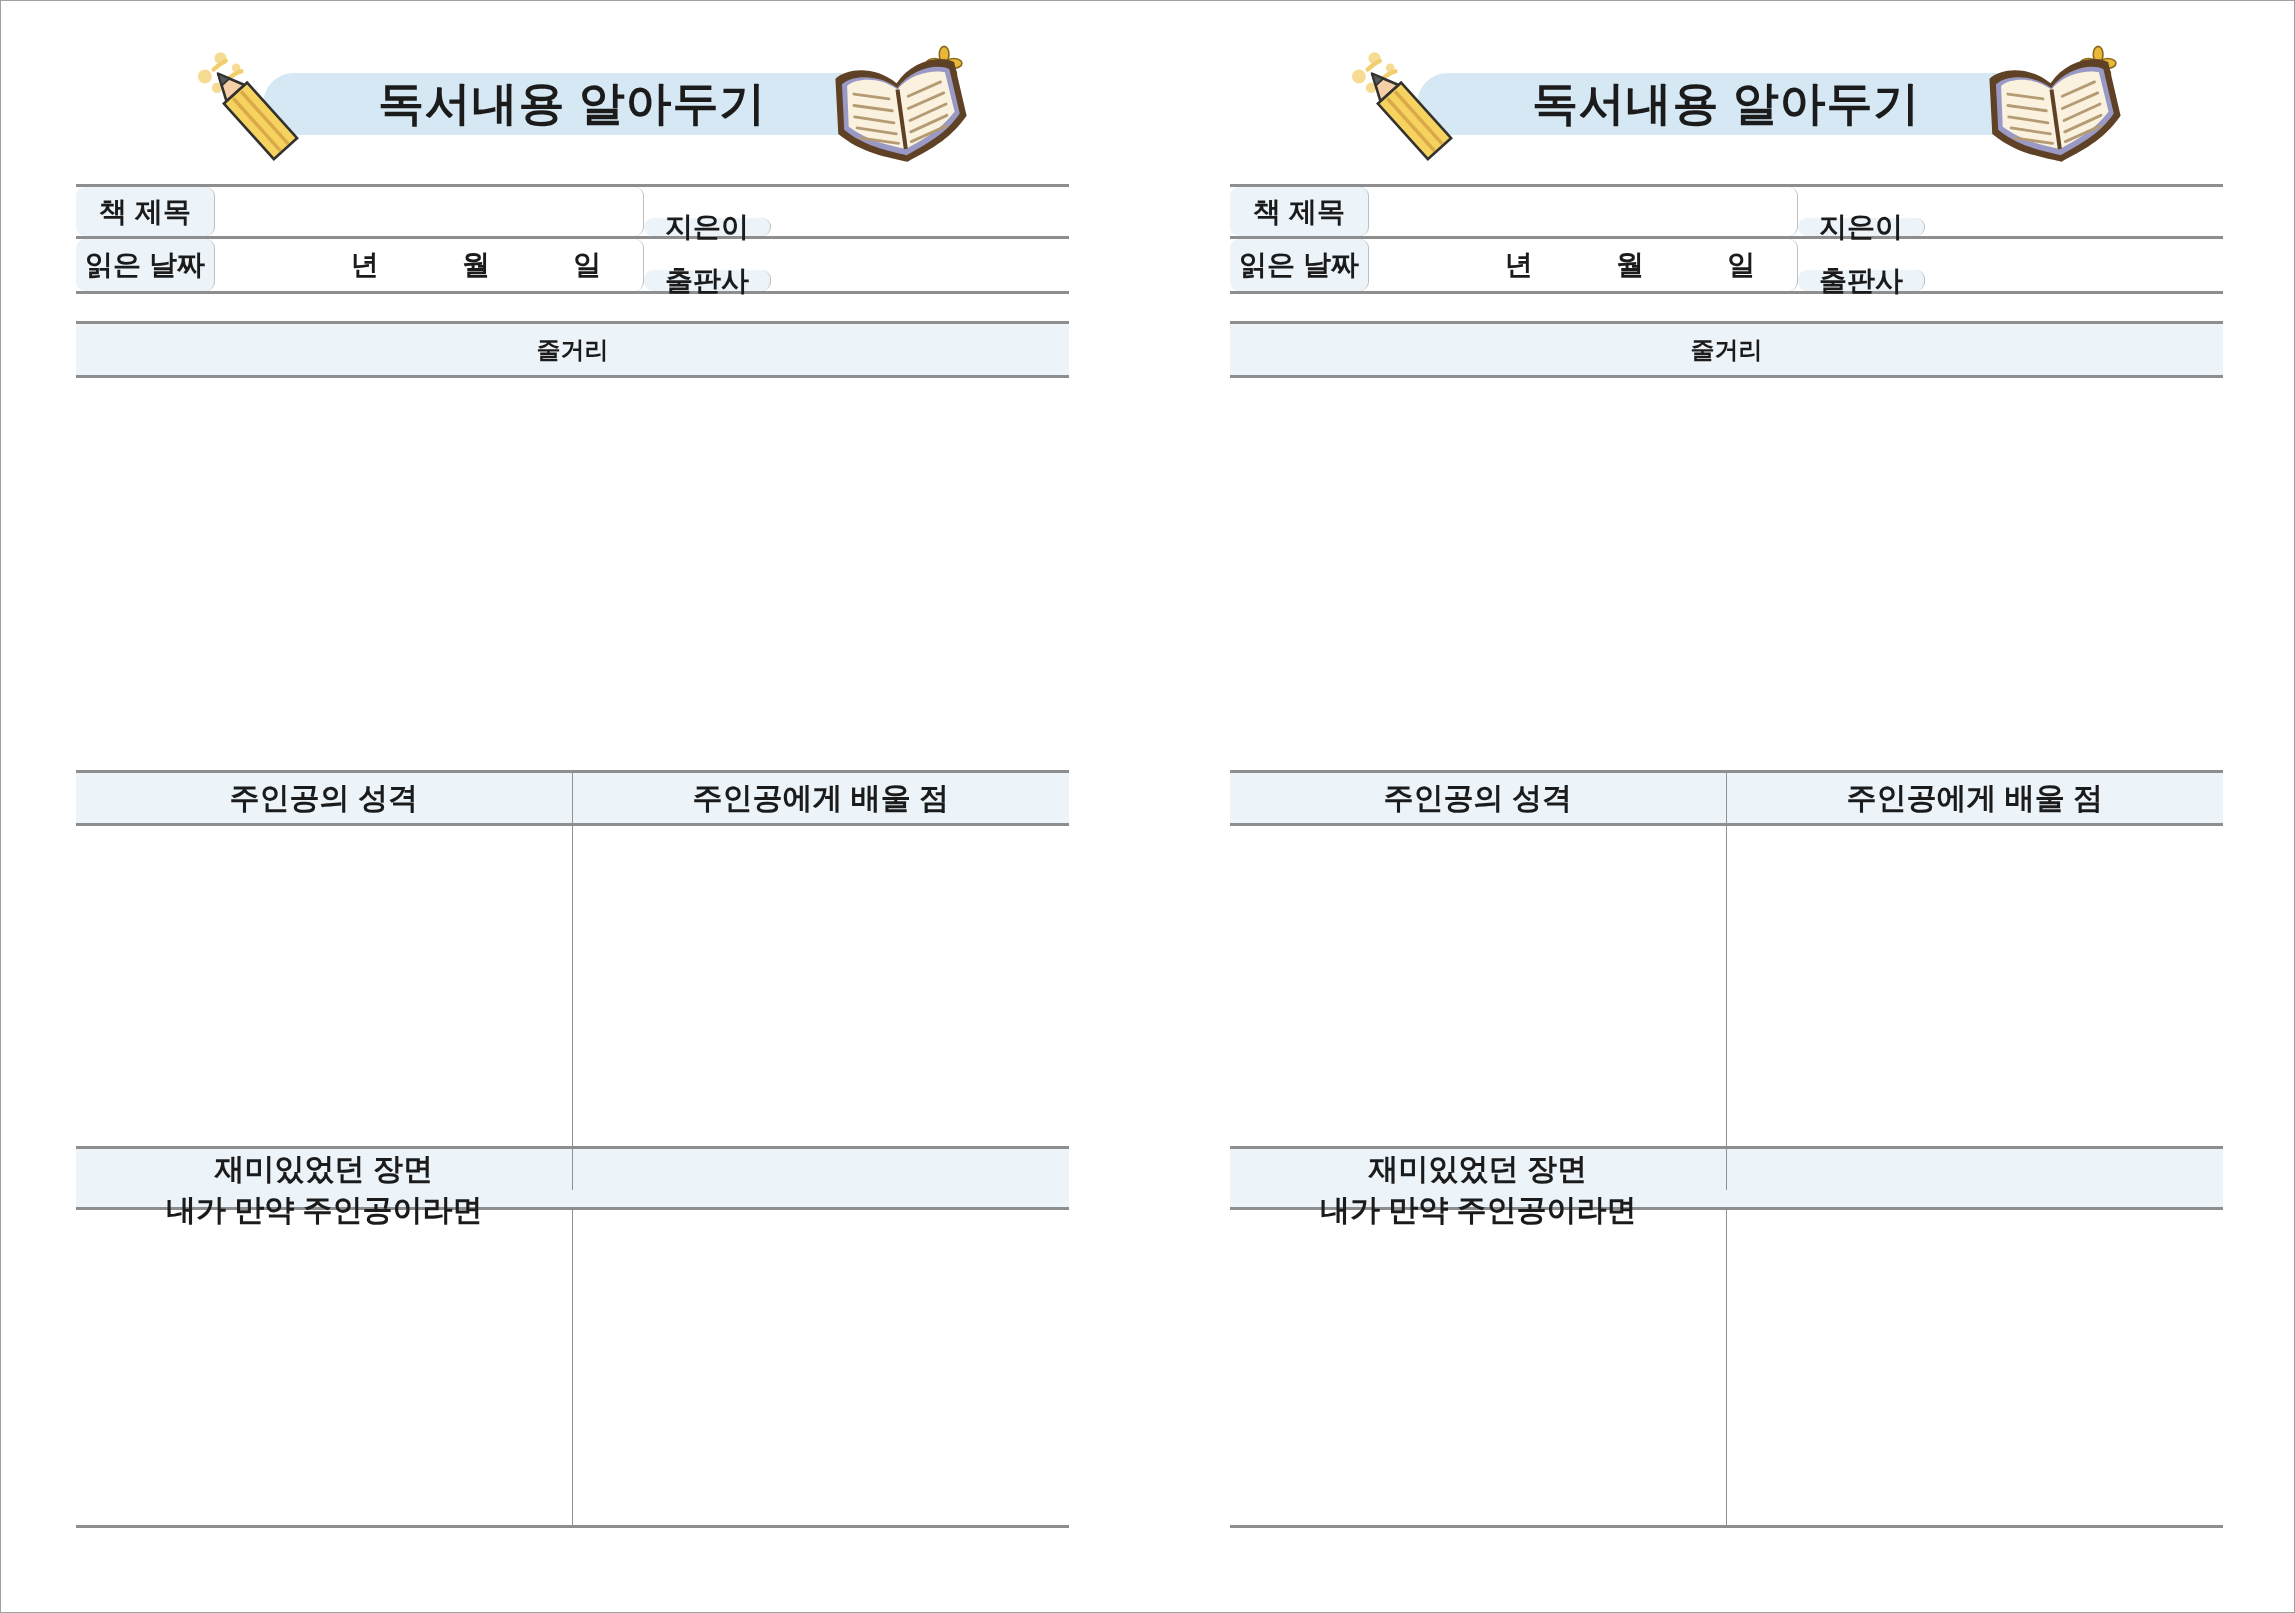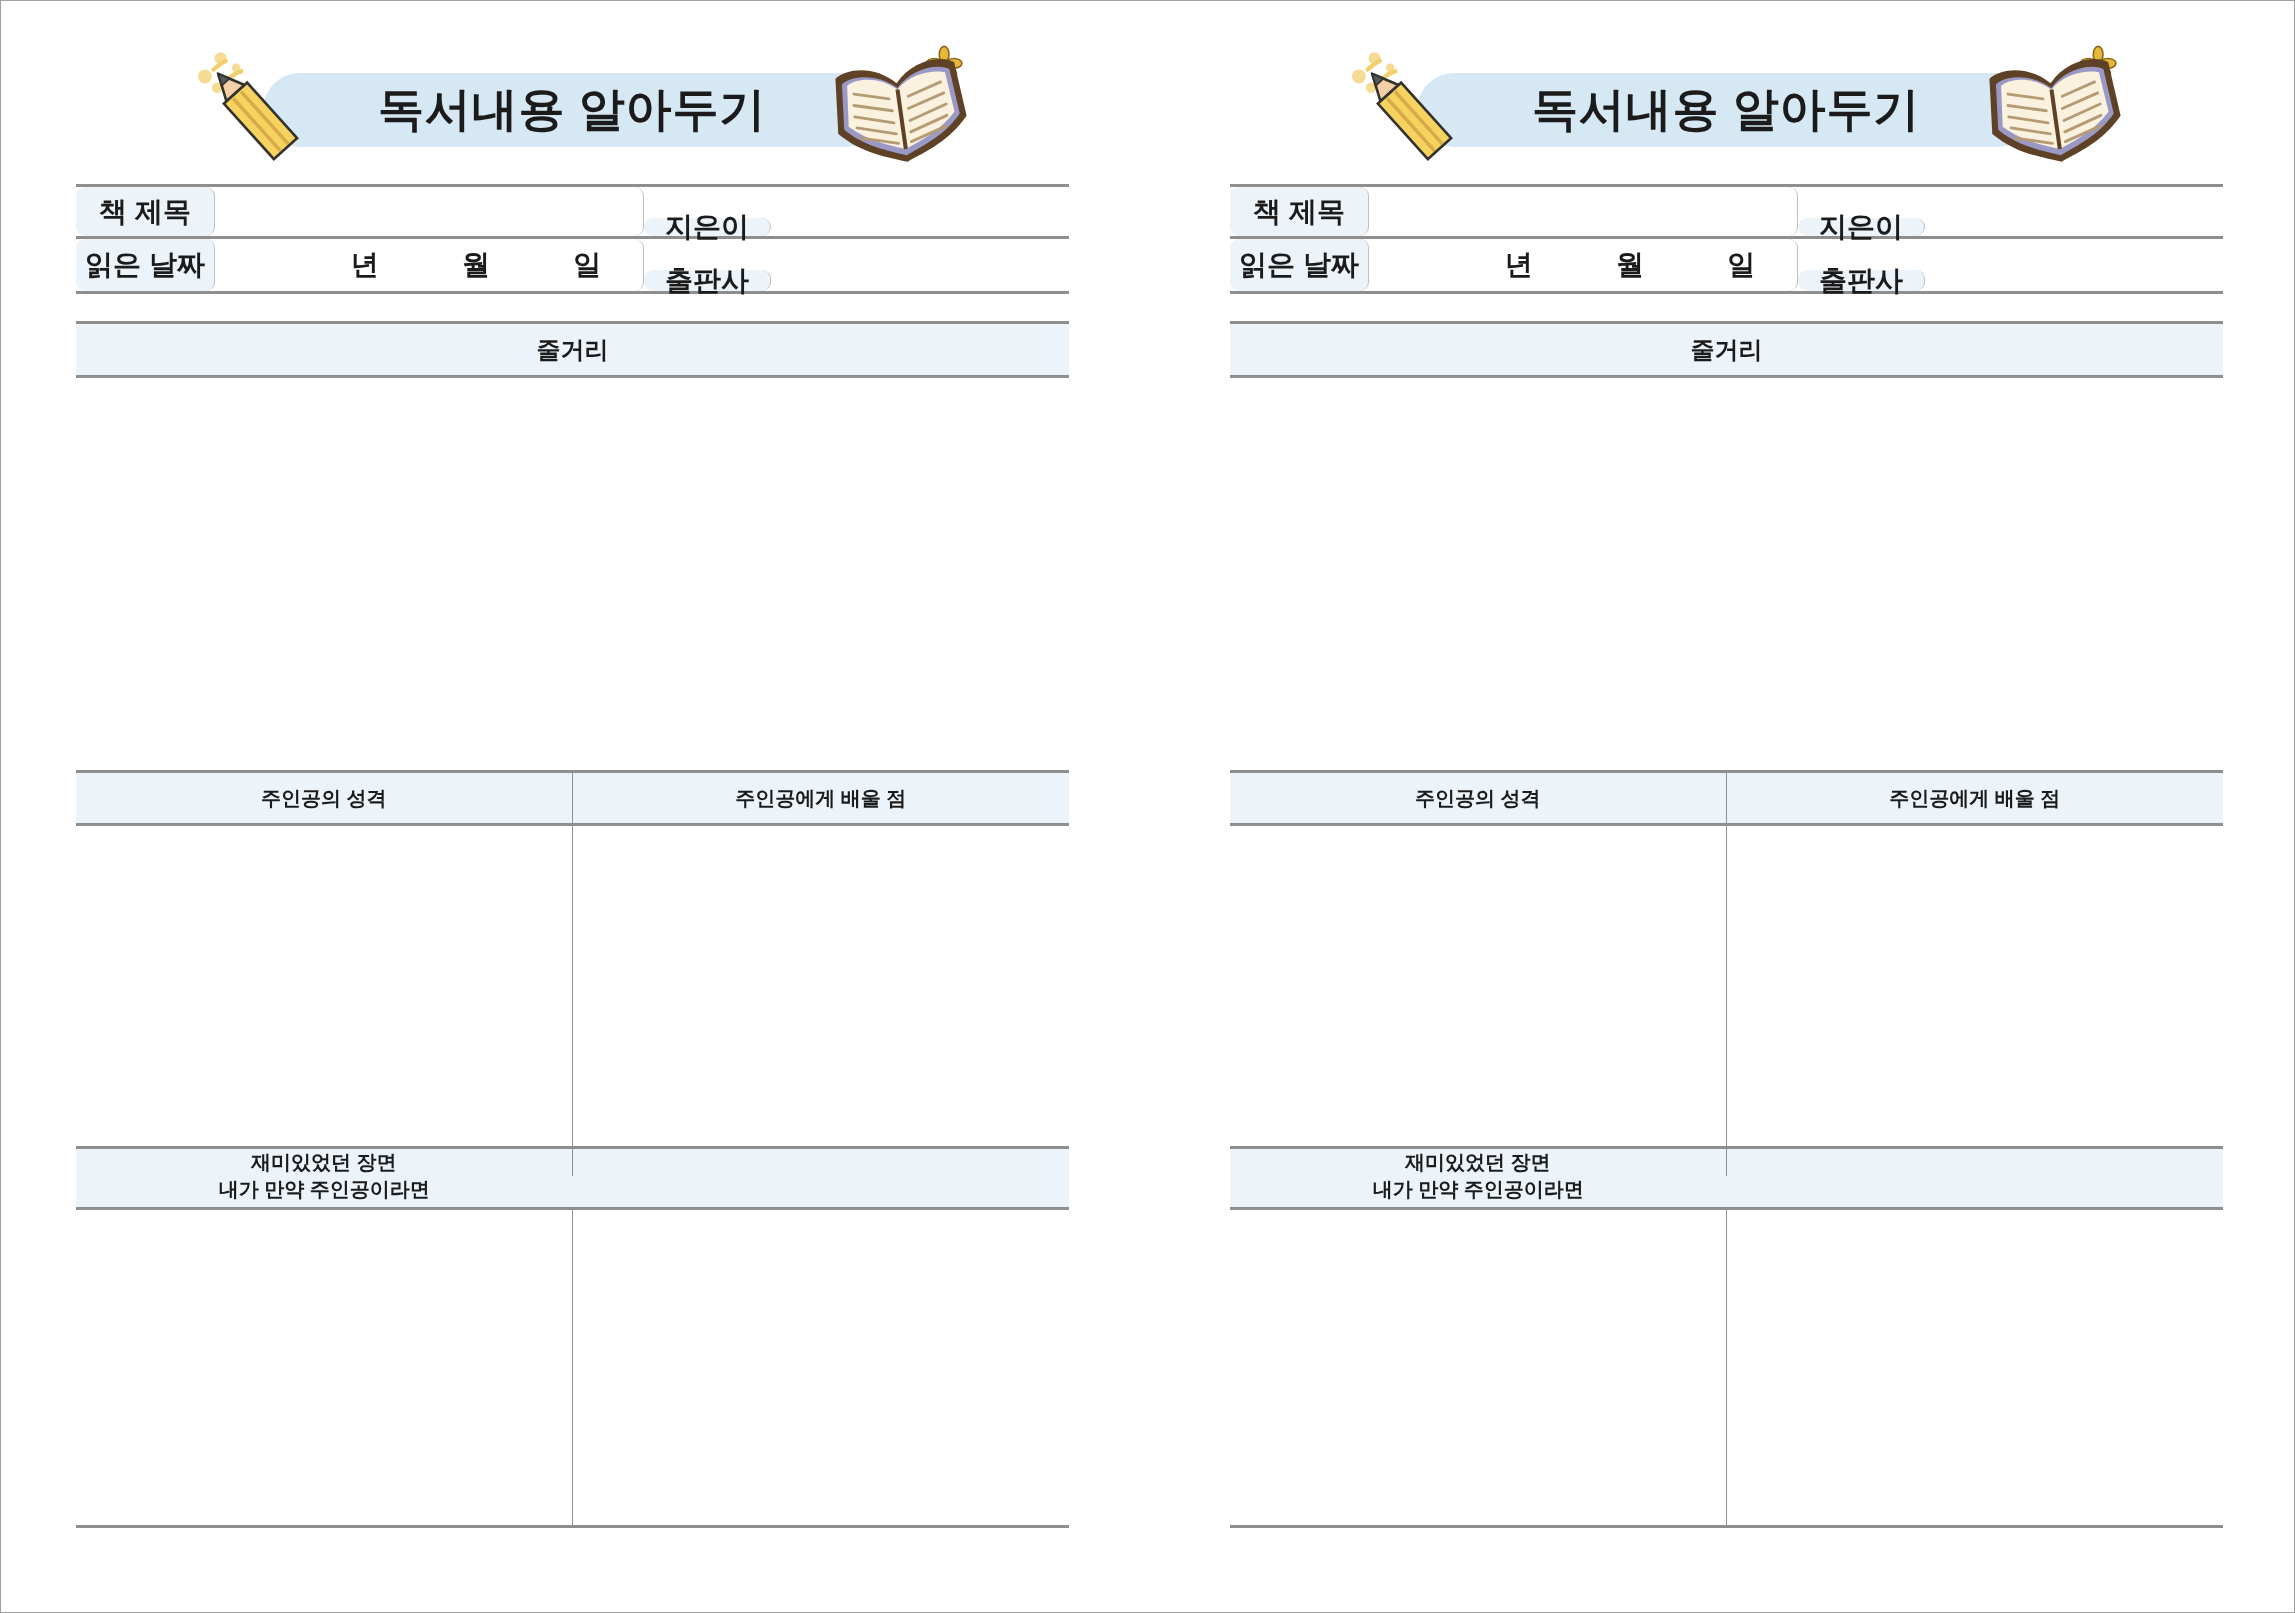--- a/index.html
+++ b/index.html
@@ -12,21 +12,21 @@
     --frame_gray:#a0a0a0;
   }
   * { box-sizing:border-box; }
   body { margin:0; background:#ffffff; font-family:"Liberation Sans", sans-serif; color:var(--text_black); }
   .canvas { position:relative; width:2295px; height:1613px; background:#ffffff; border:1.6px solid var(--frame_gray); overflow:hidden; }
   .sheet { position:absolute; top:0; width:993px; height:1613px; }
   .sheet.left  { left:75px; }
   .sheet.right { left:1229px; }
 
   
-  .banner { position:absolute; left:187px; top:72px; width:618px; height:74px; background:var(--banner_blue);
+  .banner { position:absolute; left:187px; top:72px; width:618px; height:62px; background:var(--banner_blue);
             border-radius:38px; display:flex; align-items:center; justify-content:center; z-index:1; }
   .banner .title { font-size:46px; font-weight:800; letter-spacing:0.8px; }
   .icon { position:absolute; z-index:2; }
   .icon.pencil { left:115px; top:46px;  width:139px; height:139px; }
   .icon.book   { left:745px; top:39px;  width:162px; height:139px; }
   .icon svg { width:100%; height:100%; display:block; }
 
   
   .info-table { position:absolute; left:0; top:183px; width:100%;
                 border-top:3.9px solid var(--rule_gray); border-bottom:3.9px solid var(--rule_gray); }
@@ -49,21 +49,21 @@
   .summary-bar { top:320px; }
   .summary-area { position:absolute; left:0; top:377px; width:100%; height:392px; }
 
   
   .sec { position:absolute; left:0; top:769px; width:100%; }
   .sec-head { display:flex; height:56px; background:var(--cell_fill_blue);
               border-top:3.9px solid var(--rule_gray); border-bottom:3.9px solid var(--rule_gray); }
   .sec-head.h2 { height:64px;flex-direction:column; }
   .sec-body { display:flex; height:320px; }
   .sec-body.b2 { height:318px; border-bottom:3.9px solid var(--rule_gray); }
-  .half { width:50%; display:flex; align-items:center; justify-content:center; font-size:20px; font-weight:700; }
+  .half { width:50%; display:flex; align-items:center; justify-content:center; font-size:30px; font-weight:700; }
   .half.first { border-right:1.6px solid var(--divider_gray); }
 </style>
 </head>
 <body>
 
 <div class="canvas">
 
   <section class="sheet left">
 
     <div class="banner">

